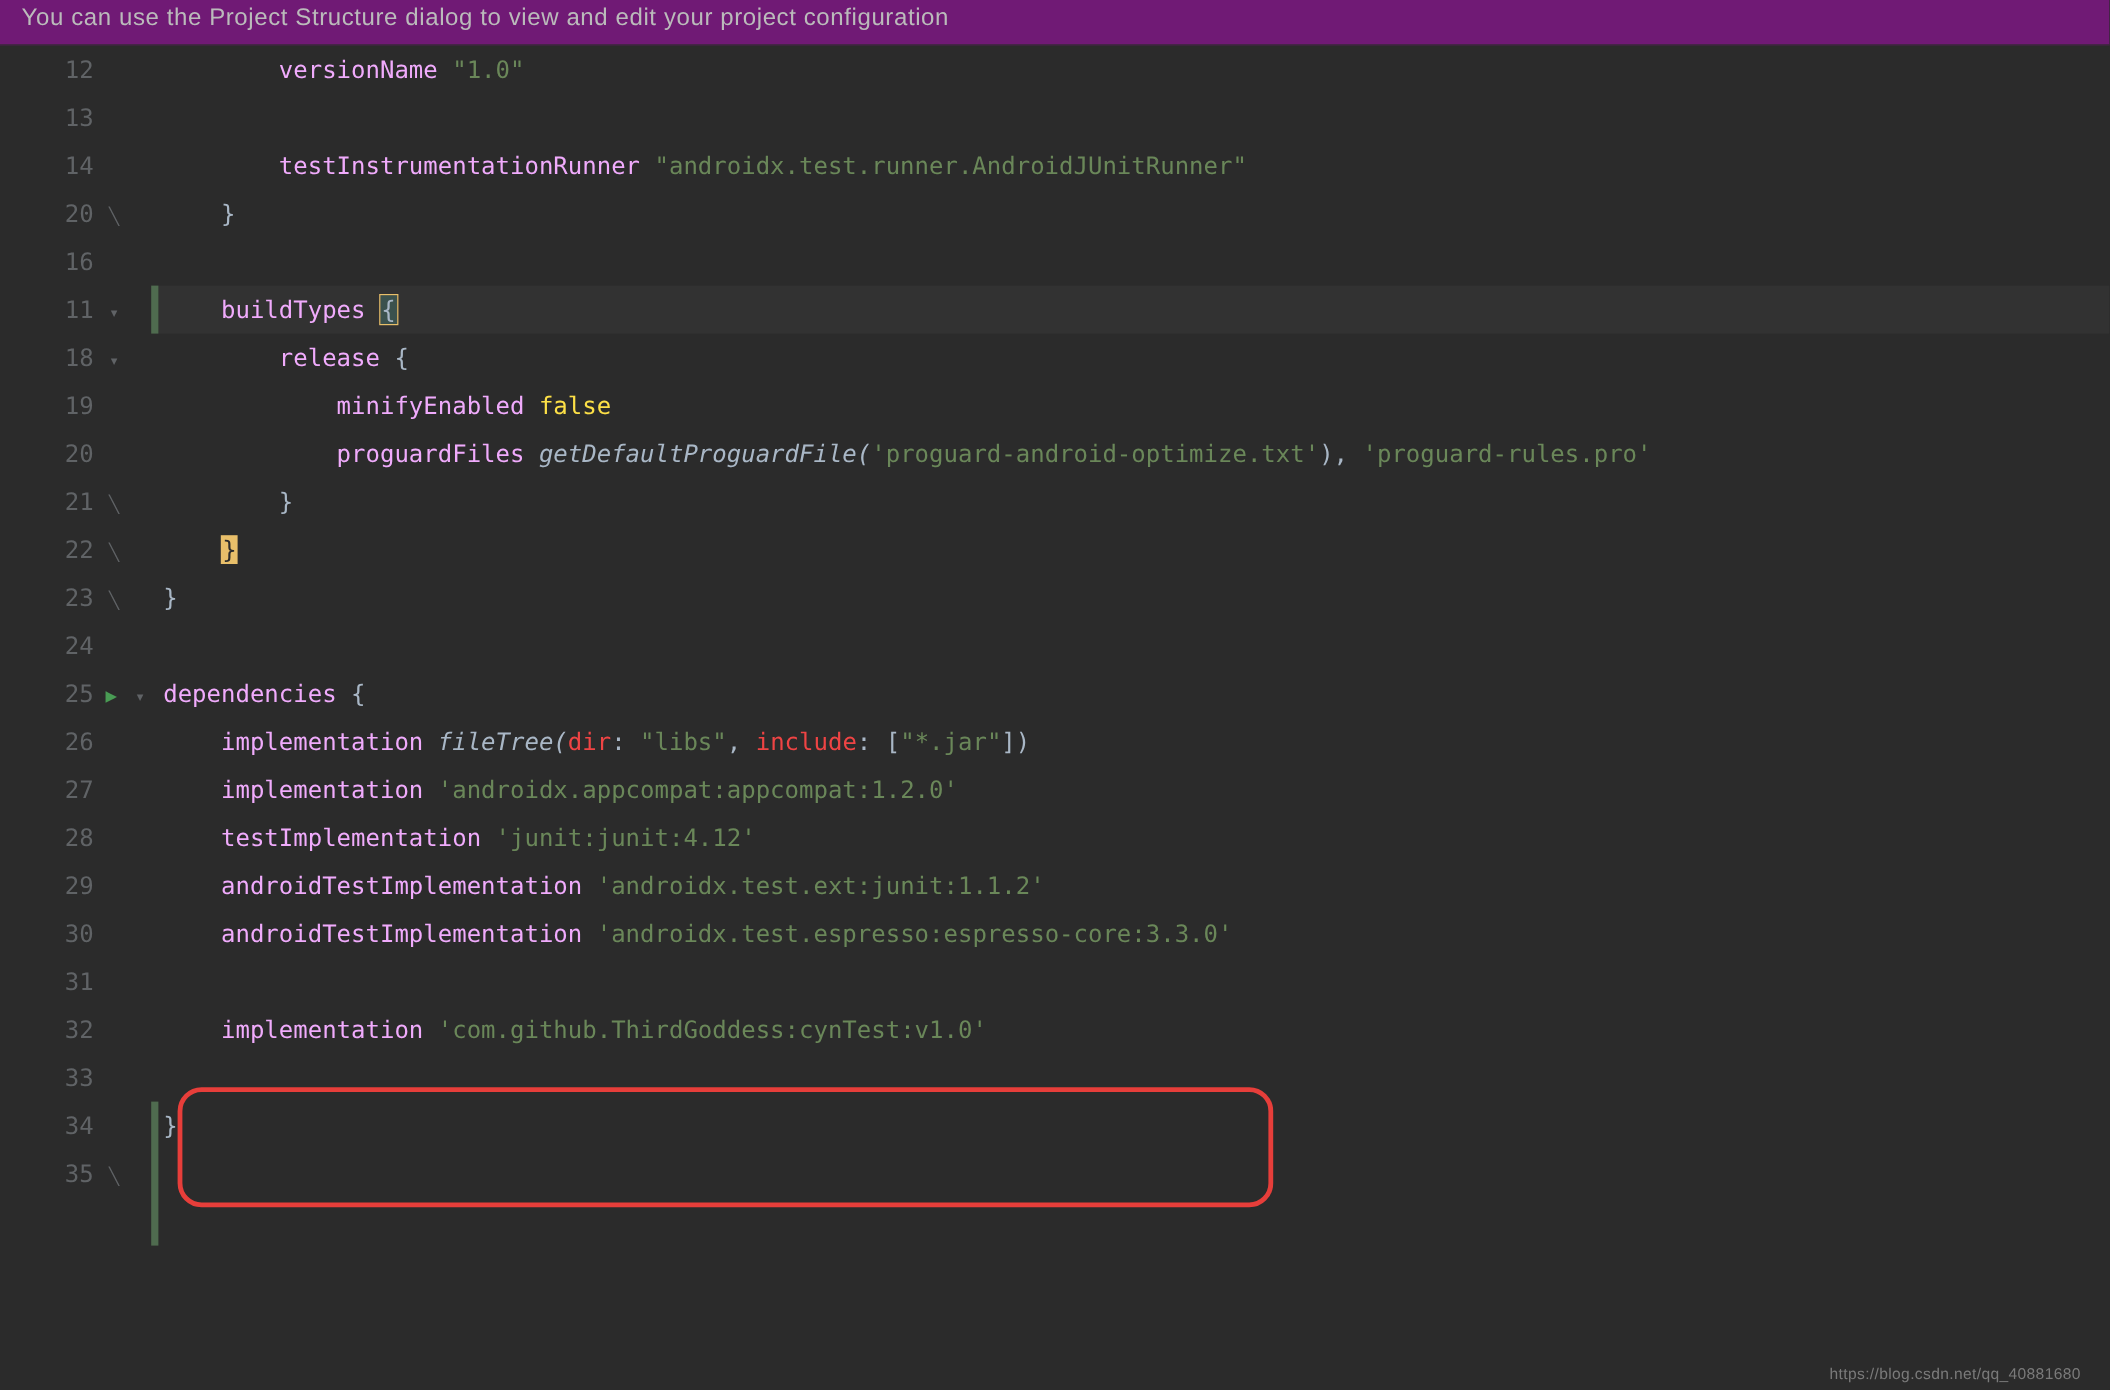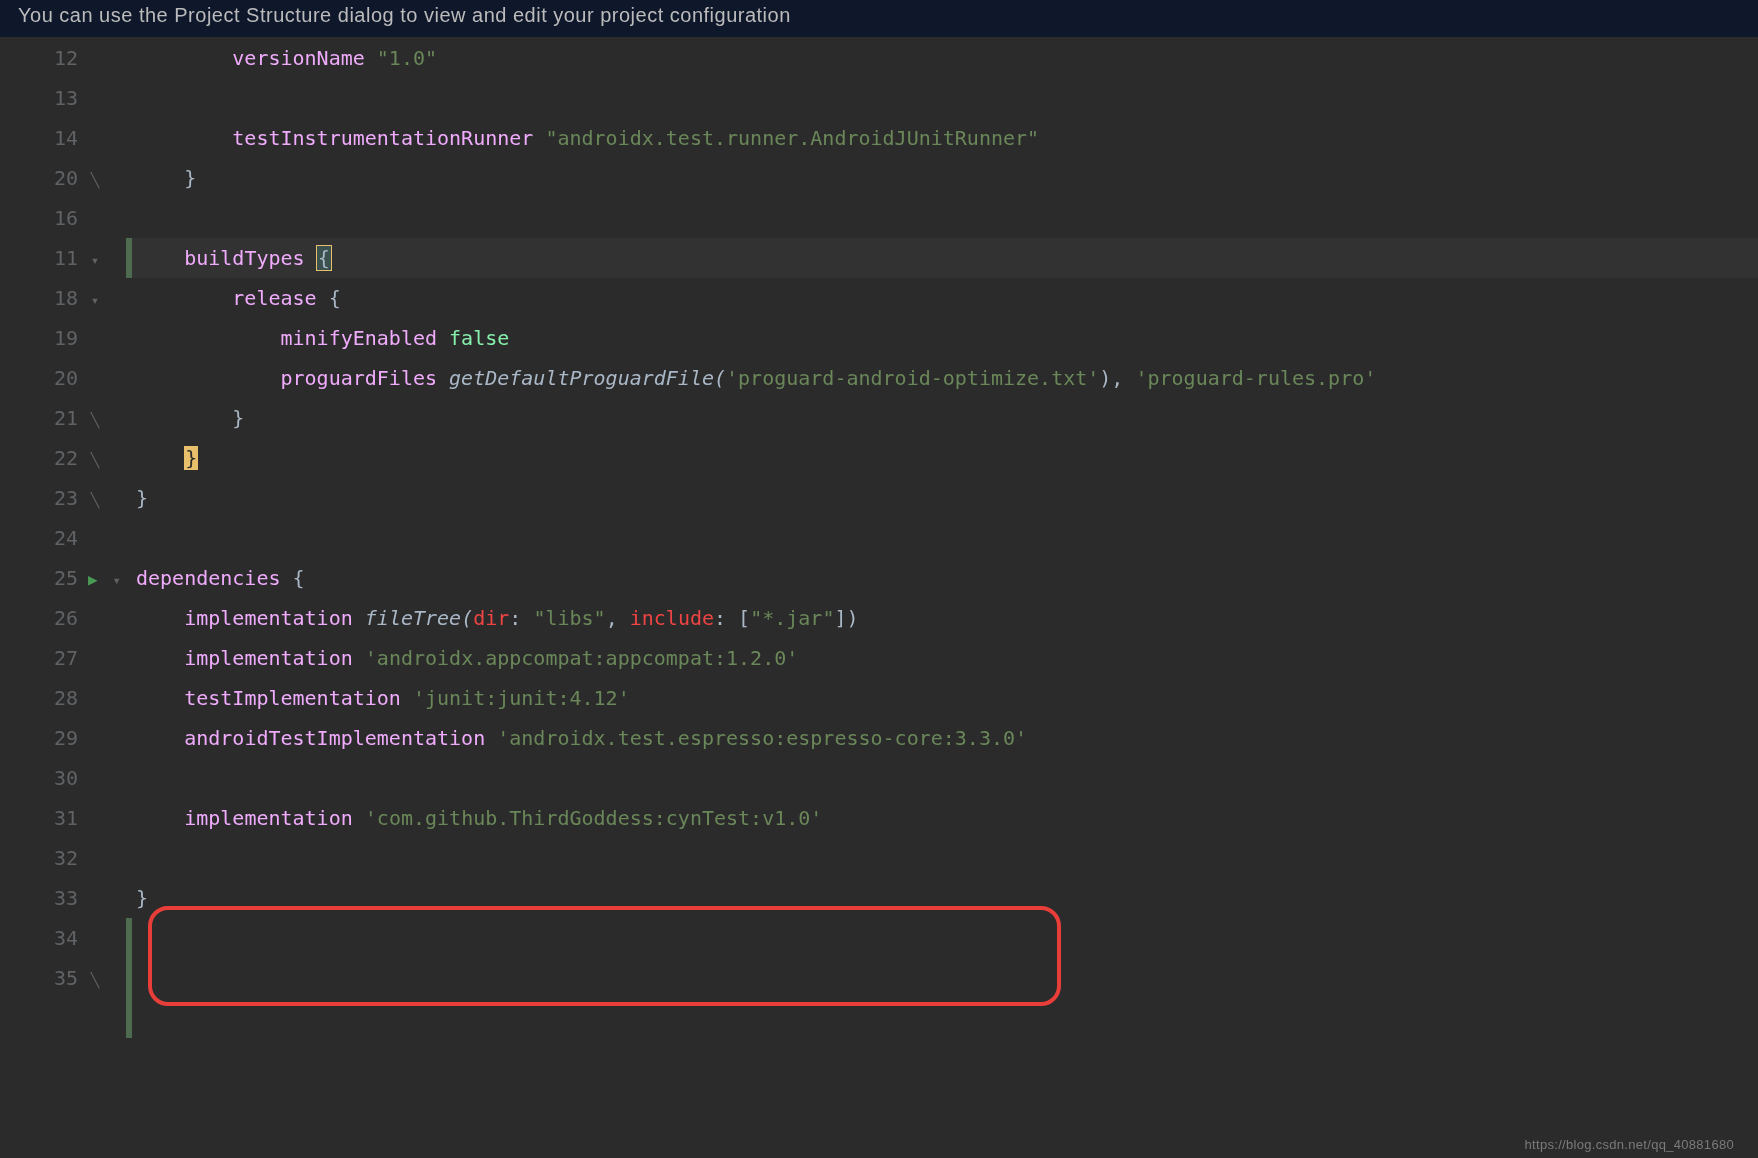--- a/index.html
+++ b/index.html
@@ -7,21 +7,21 @@
     padding: 0;
     width: 1758px;
     height: 1158px;
     background: #2b2b2b;
     font-family: "Menlo", "Consolas", "Monaco", monospace;
     font-size: 20px;
     color: #a9b7c6;
     overflow: hidden;
   }
   .info-bar {
-    background: #0f172a;
+    background: #701a75;
     color: #bbbbbb;
     font-family: -apple-system, "Segoe UI", "Helvetica Neue", Arial, sans-serif;
     font-size: 20px;
     padding: 4px 18px 10px 18px;
     letter-spacing: 0.5px;
     border-bottom: 1px solid #2b2b2b;
   }
   .editor {
     display: flex;
     height: calc(100% - 40px);
@@ -56,21 +56,21 @@
   .hl-line {
     position: absolute;
     left: 0;
     right: 0;
     height: 40px;
     background: #323232;
     z-index: 0;
   }
   .code-content { position: relative; z-index: 1; }
   .tok-default { color: #a9b7c6; }
-  .tok-keyword { color: #86efac; }
+  .tok-keyword { color: #fde047; }
   .tok-string  { color: #6a8759; }
   .tok-method  { color: #a9b7c6; font-style: italic; }
   .tok-param   { color: #ef4444; text-align: right; }
   .tok-ident   { color: #f0abfc; }
   .tok-brace-y { background: #e8bf6a; color:#2b2b2b; padding:0 1px; }
   .caret-brace {
     background: #3b514d;
     outline: 1px solid #e8bf6a;
     padding: 0 1px;
   }
@@ -189,20 +189,21 @@
       <div class="line">            <span class="tok-ident">minifyEnabled </span><span class="tok-keyword">false</span></div>
       <div class="line">            <span class="tok-ident">proguardFiles </span><span class="tok-method">getDefaultProguardFile(</span><span class="tok-string">'proguard-android-optimize.txt'</span><span class="tok-default">), </span><span class="tok-string">'proguard-rules.pro'</span></div>
       <div class="line">        <span class="tok-default">}</span></div>
       <div class="line">    <span class="tok-brace-y">}</span></div>
       <div class="line"><span class="tok-default">}</span></div>
       <div class="line"></div>
       <div class="line"><span class="tok-ident">dependencies </span><span class="tok-default">{</span></div>
       <div class="line">    <span class="tok-ident">implementation </span><span class="tok-method">fileTree(</span><span class="tok-param">dir</span><span class="tok-default">: </span><span class="tok-string">"libs"</span><span class="tok-default">, </span><span class="tok-param">include</span><span class="tok-default">: [</span><span class="tok-string">"*.jar"</span><span class="tok-default">])</span></div>
       <div class="line">    <span class="tok-ident">implementation </span><span class="tok-string">'androidx.appcompat:appcompat:1.2.0'</span></div>
       <div class="line">    <span class="tok-ident">testImplementation </span><span class="tok-string">'junit:junit:4.12'</span></div>
+      <div class="line">    <span class="tok-ident">androidTestImplementation </span><span class="tok-string">'androidx.test.ext:junit:1.1.2'</span></div>
       <div class="line">    <span class="tok-ident">androidTestImplementation </span><span class="tok-string">'androidx.test.espresso:espresso-core:3.3.0'</span></div>
       <div class="line"></div>
       <div class="line">    <span class="tok-ident">implementation </span><span class="tok-string">'com.github.ThirdGoddess:cynTest:v1.0'</span></div>
       <div class="line"></div>
       <div class="line"><span class="tok-default">}</span></div>
     </div>
 
     <div class="annot-box" style="left:16px; top:868px; width:905px; height:92px;"></div>
   </div>
 

